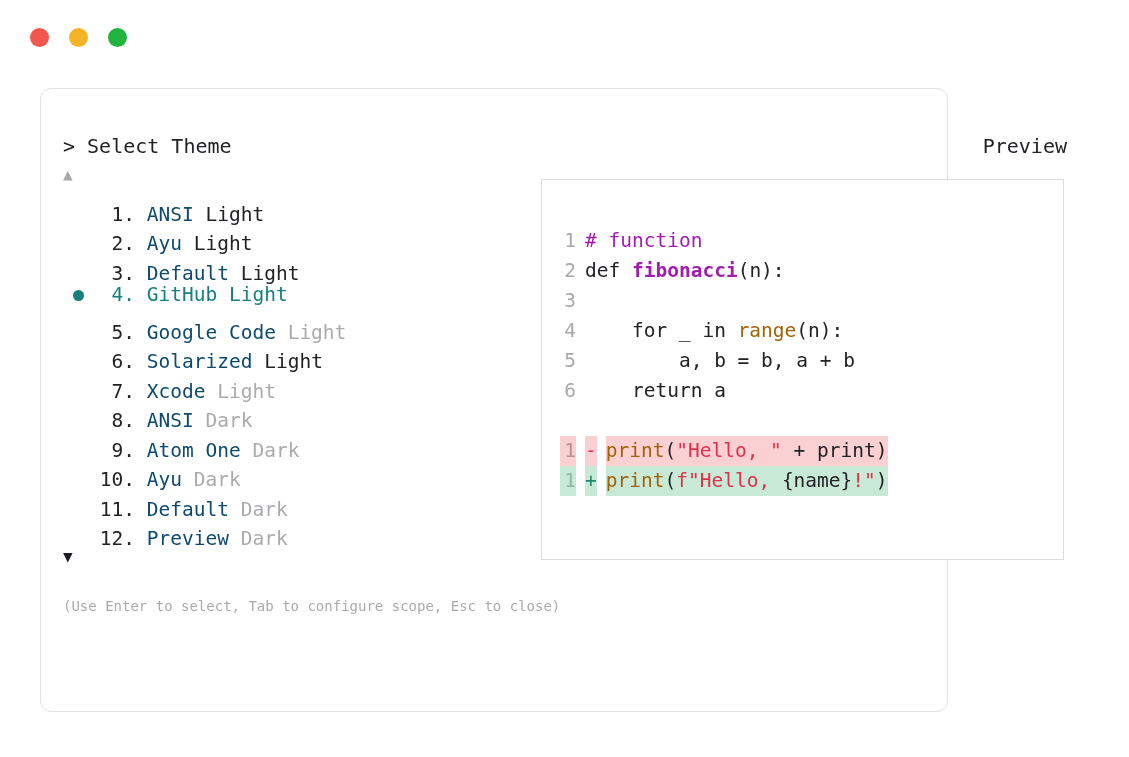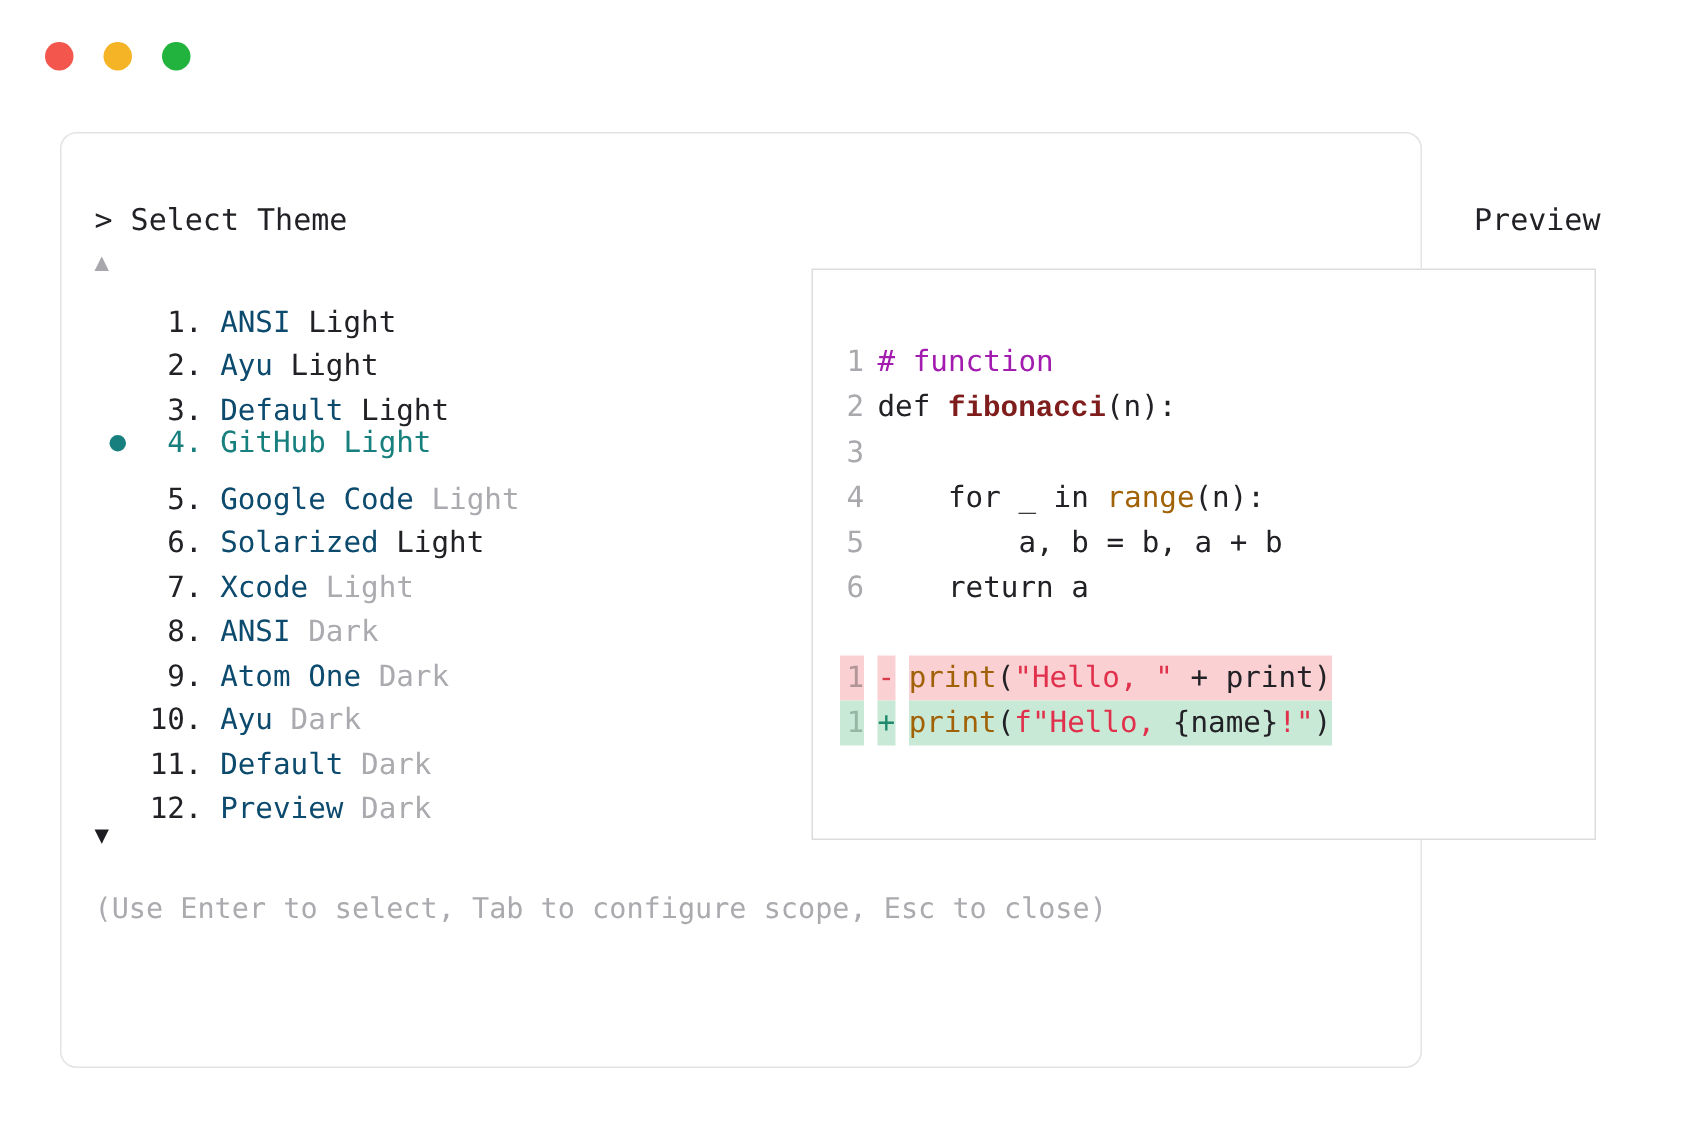--- a/index.html
+++ b/index.html
@@ -57,21 +57,21 @@
   .tname{color:#0c4a6e;}
   .tvar{color:#222226;}
   .tvar.muted{color:#ABABAF;}
   .row.selected .num,
   .row.selected .dotsep,
   .row.selected .tname,
   .row.selected .tvar{color:#17807E;}
 
   .hint{
     margin-top:26px;
-    font-size:19px;line-height:26px;color:#ABABAF;white-space:pre;
+    font-size:14px;line-height:26px;color:#ABABAF;white-space:pre;
   }
 
   
   .right{position:absolute;left:500px;top:44px;width:526px;}
   .preview-label{font-size:20px;line-height:26px;color:#222226;white-space:pre;text-align:right;}
   .codebox{
     margin-top:20px;
     box-sizing:border-box;
     width:523px;height:381px;
     border:1.5px solid #DCDCDE;background:#fff;
@@ -92,21 +92,21 @@
   .dline.add .ln,.dline.add .dbody{background:#C9E9D7;}
   .dline .ln{color:#B09496;}
   .dline.add .ln{color:#94B7A4;}
   .sign{margin-right:9px;}
   .dline.del .sign{color:#D83A4A;background:#FAD0D3;}
   .dline.add .sign{color:#1D8A6B;background:#C9E9D7;}
 
   
   .c-comment{color:#a21caf;}
   .c-kw{color:#222226;}
-  .c-fn{color:#7f1d1d;font-weight:700;font-family:Liberation Mono, monospace;}
+  .c-fn{color:#a21caf;font-weight:700;}
   .c-num{color:#17807E;}
   .c-builtin{color:#a16207;}
   .c-str{color:#E0304B;}
   .c-plain{color:#222226;}
 </style>
 </head>
 <body>
 
 <div class="window">
 

